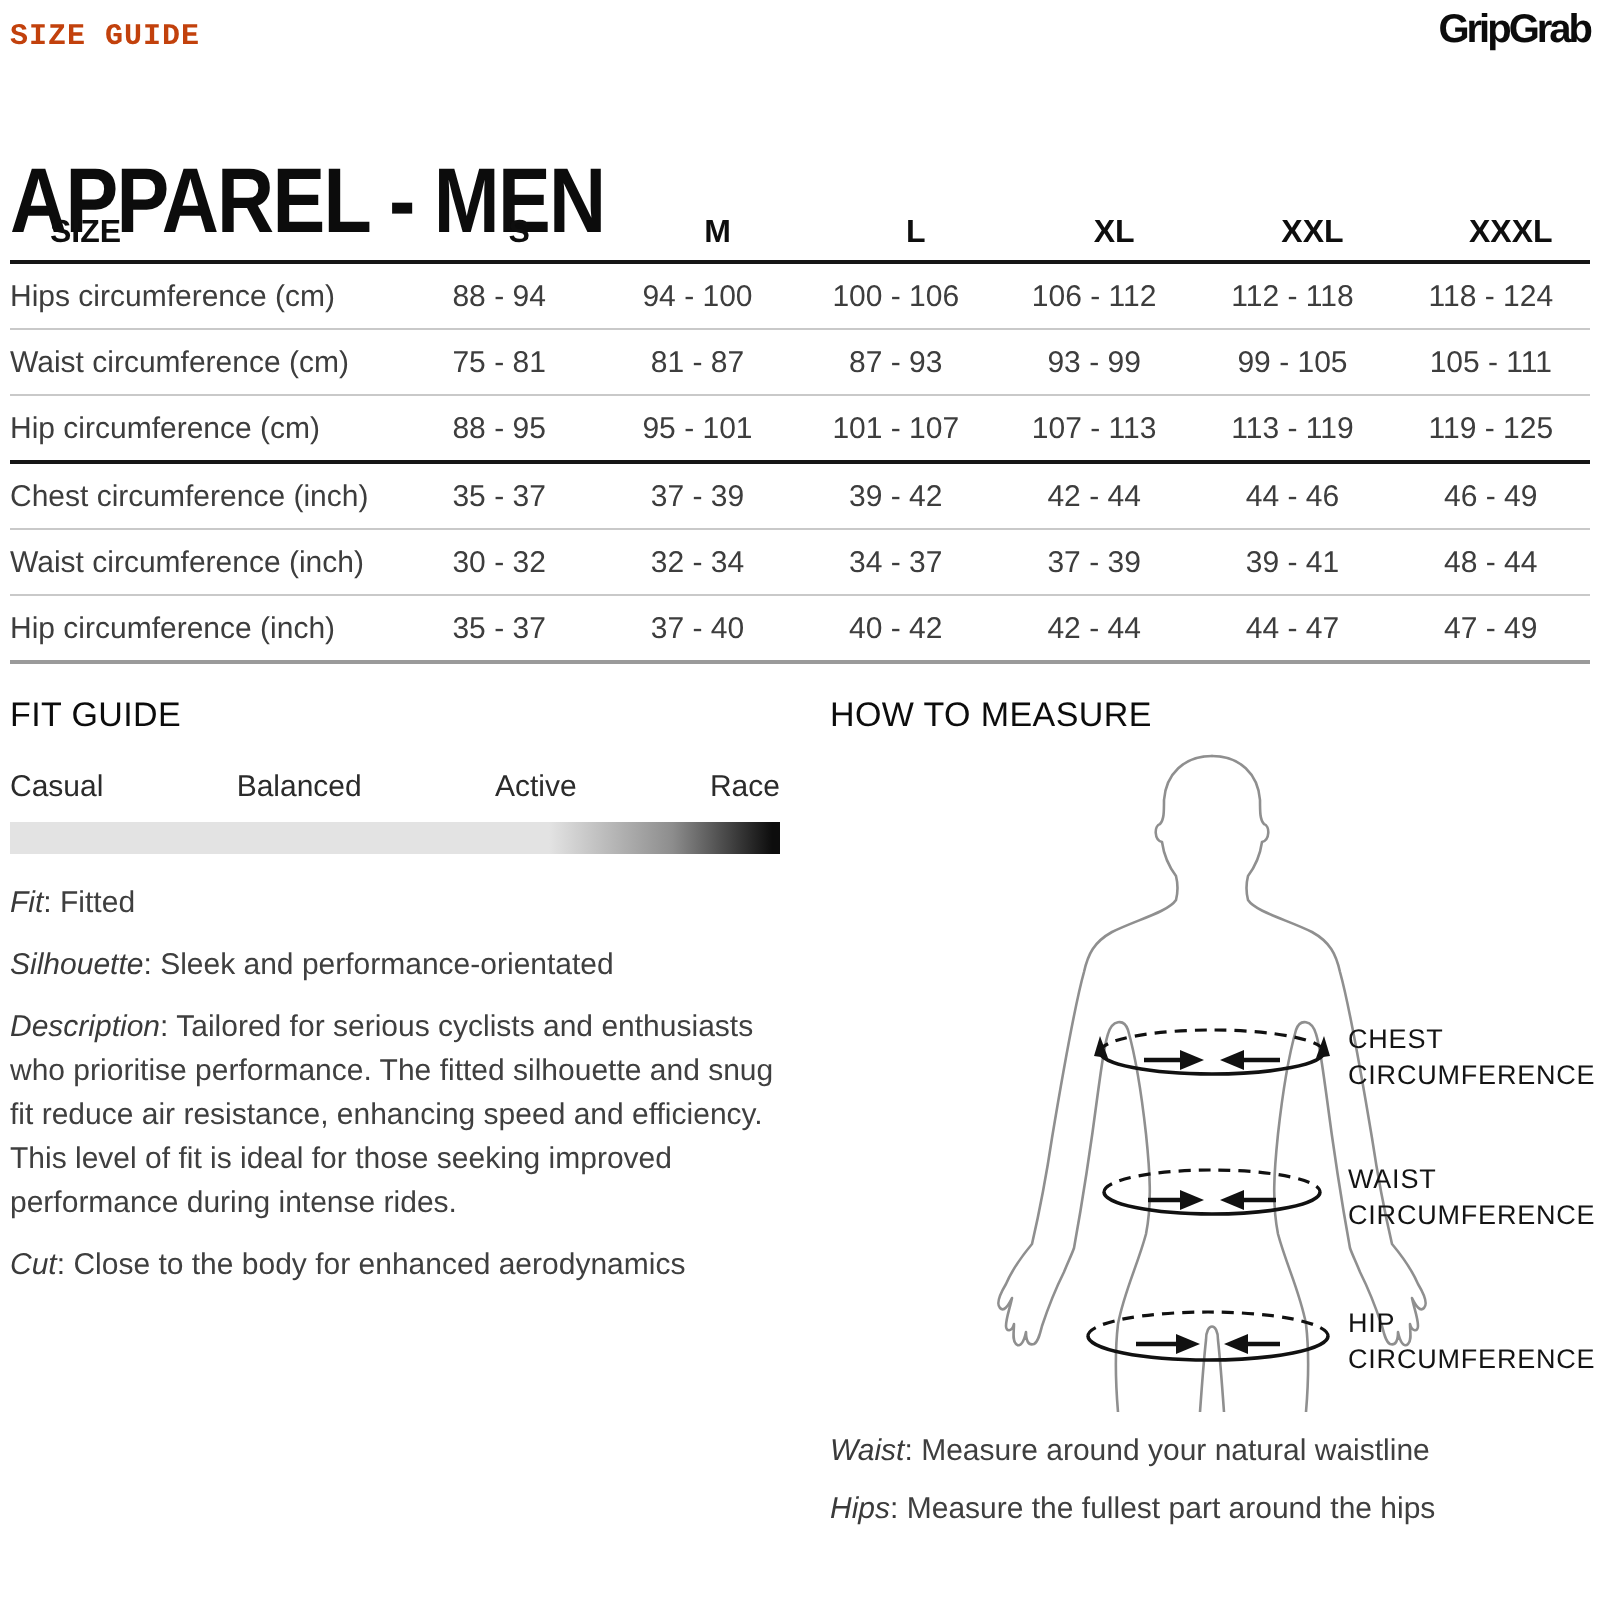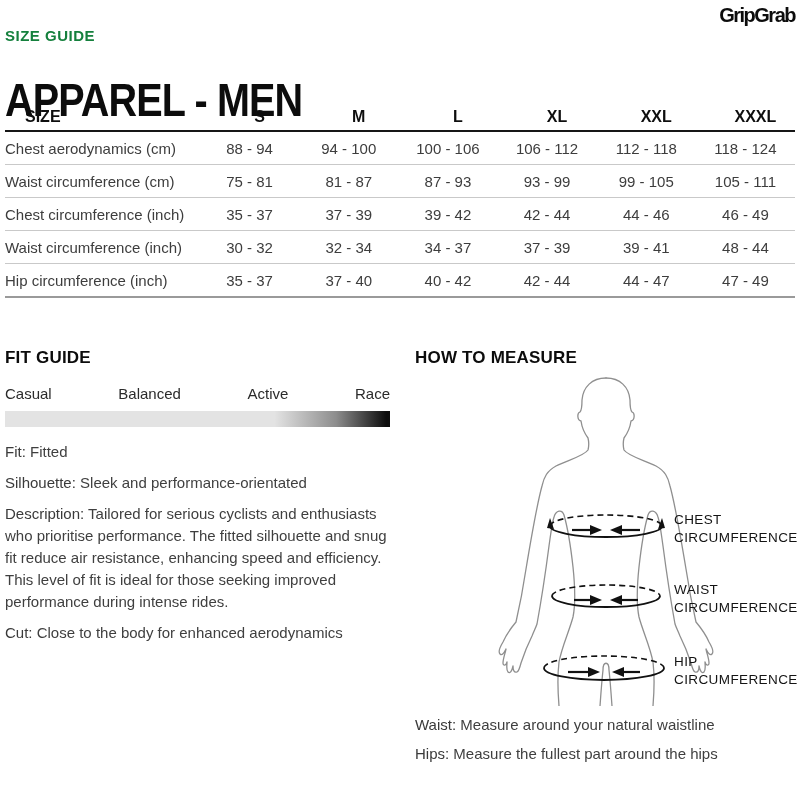--- a/index.html
+++ b/index.html
@@ -2,46 +2,46 @@
 <html><head>
 <meta charset="utf-8">
 <style>
   html,body{margin:0;padding:0;}
   body{
     width:800px;height:800px;background:#ffffff;color:#1a1a1a;
     font-family:"Liberation Sans","DejaVu Sans",sans-serif;
     position:relative;overflow:hidden;
   }
   
-  .page-label{position:absolute;left:5px;top:27px;font-size:15px;font-weight:600;letter-spacing:.5px;color:#15803d;}
+  .page-label{position:absolute;left:5px;top:10px;font-size:15px;font-weight:600;letter-spacing:.5px;color:#c2410c;font-family:Liberation Mono, monospace;}
   .brand{position:absolute;right:5px;top:4px;font-size:20px;font-weight:800;letter-spacing:-1.5px;color:#0c0c0c;}
   .page-title{
     position:absolute;left:5px;top:42px;font-size:46px;font-weight:800;letter-spacing:-1px;color:#0c0c0c;
     transform:scaleX(.86);transform-origin:left top;white-space:nowrap;
   }
   
   .size-table{position:absolute;left:5px;top:103px;width:790px;}
   .t-row{display:grid;grid-template-columns:195px repeat(6,1fr);align-items:center;}
   .t-head{height:27px;border-bottom:2px solid #161616;}
   .t-head .c{font-weight:700;font-size:16px;color:#0e0e0e;text-align:center;margin-left:20px;}
   .t-head .c:first-child{text-align:left;}
   .t-body-row{height:32px;border-bottom:1px solid #c9c9c9;font-size:15px;color:#3d3d3d;}
   .t-body-row .c{text-align:center;}
   .t-body-row .c:first-child{text-align:left;}
   .t-body-row.sep-strong{border-bottom:2.5px solid #161616;}
   .t-body-row.sep-end{border-bottom:2px solid #9a9a9a;}
   
   .fit-section{position:absolute;left:5px;top:348px;width:392px;}
-  .section-heading{font-size:17px;font-weight:700;letter-spacing:.2px;color:#0c0c0c;margin:0;}
+  .section-heading{font-size:17px;font-weight:400;letter-spacing:.2px;color:#0c0c0c;margin:0;}
   .fit-levels{display:flex;justify-content:space-between;width:385px;margin-top:17px;font-size:15px;color:#2b2b2b;}
   .fit-bar{width:385px;height:16px;margin-top:9px;
     background:linear-gradient(90deg,#e3e3e3 0%,#e3e3e3 70%,#8d8d8d 86%,#0d0d0d 99%);}
   .fit-details{margin-top:14px;}
   .detail-line{margin:0 0 9px 0;font-size:15px;line-height:22px;color:#3f3f3f;}
-  .detail-label{color:#3a3a3a;}
+  .detail-label{font-style:italic;color:#3a3a3a;}
   .detail-label::after{content:": ";font-style:normal;}
   
   .measure-section{position:absolute;left:415px;top:348px;width:382px;}
   .figure-wrap{margin-top:6px;}
   .instructions{margin-top:4px;}
   .instr-line{margin:0 0 8px 0;font-size:15px;line-height:21px;color:#3f3f3f;}
   svg text{font-family:"Liberation Sans","DejaVu Sans",sans-serif;font-size:13.5px;letter-spacing:.4px;fill:#141414;}
 </style>
 </head>
 <body>
@@ -55,39 +55,48 @@
     <div class="c">SIZE</div>
     <div class="c">S</div>
     <div class="c">M</div>
     <div class="c">L</div>
     <div class="c">XL</div>
     <div class="c">XXL</div>
     <div class="c">XXXL</div>
   </div>
 
   <div class="t-row t-body-row">
-    <div class="c">Chest aerodynamics (cm)</div>
+    <div class="c">Hips circumference (cm)</div>
     <div class="c">88 - 94</div>
     <div class="c">94 - 100</div>
     <div class="c">100 - 106</div>
     <div class="c">106 - 112</div>
     <div class="c">112 - 118</div>
     <div class="c">118 - 124</div>
   </div>
 
   <div class="t-row t-body-row">
     <div class="c">Waist circumference (cm)</div>
     <div class="c">75 - 81</div>
     <div class="c">81 - 87</div>
     <div class="c">87 - 93</div>
     <div class="c">93 - 99</div>
     <div class="c">99 - 105</div>
     <div class="c">105 - 111</div>
   </div>
 
+  <div class="t-row t-body-row sep-strong">
+    <div class="c">Hip circumference (cm)</div>
+    <div class="c">88 - 95</div>
+    <div class="c">95 - 101</div>
+    <div class="c">101 - 107</div>
+    <div class="c">107 - 113</div>
+    <div class="c">113 - 119</div>
+    <div class="c">119 - 125</div>
+  </div>
 
   <div class="t-row t-body-row">
     <div class="c">Chest circumference (inch)</div>
     <div class="c">35 - 37</div>
     <div class="c">37 - 39</div>
     <div class="c">39 - 42</div>
     <div class="c">42 - 44</div>
     <div class="c">44 - 46</div>
     <div class="c">46 - 49</div>
   </div>

